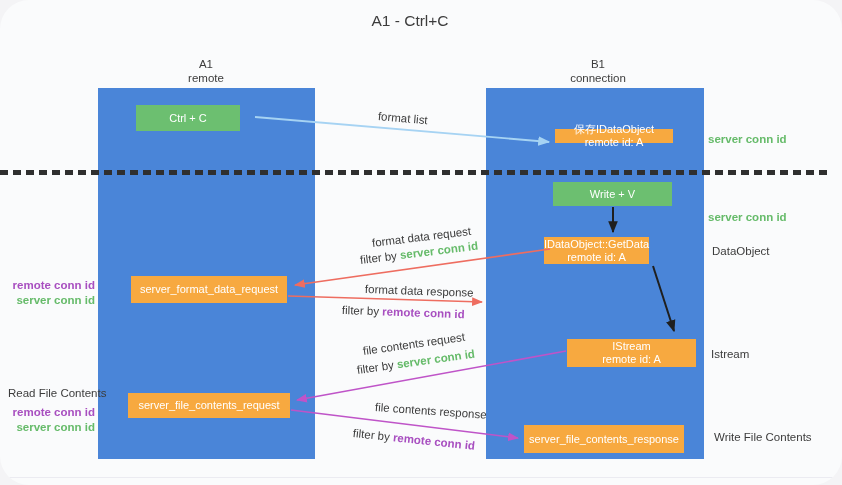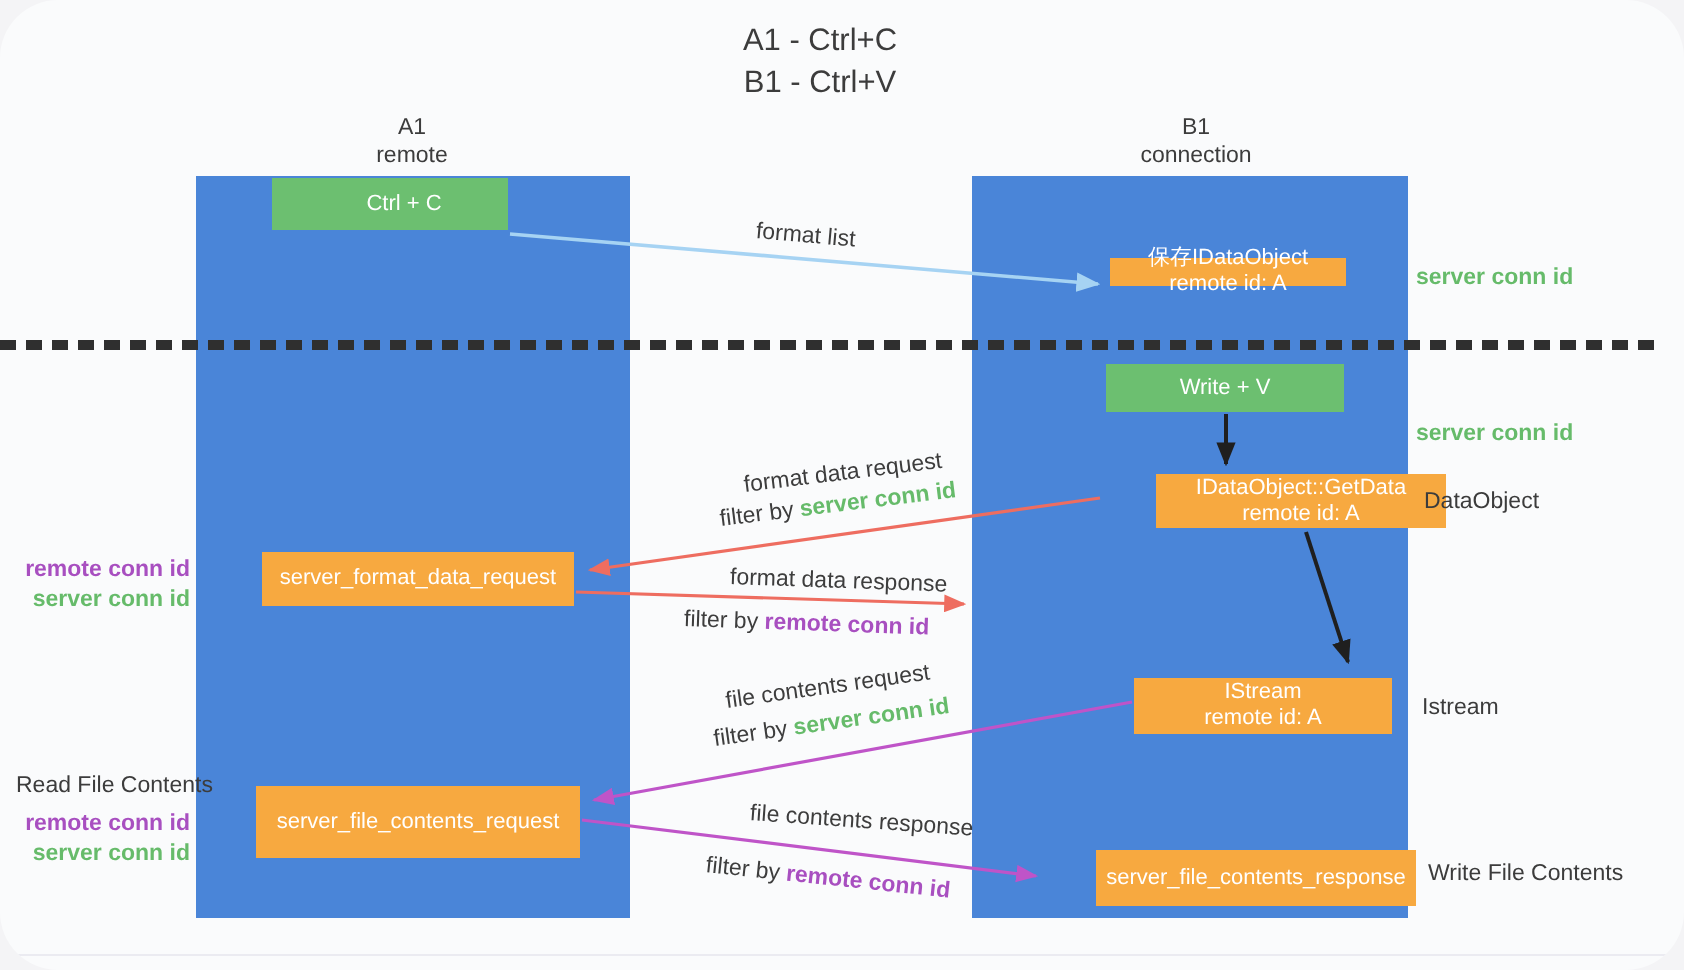--- a/index.html
+++ b/index.html
@@ -28,70 +28,69 @@
   .arrows{position:absolute;left:0;top:0;pointer-events:none;}
   .baseline{position:absolute;left:0;top:477px;width:842px;height:1px;background:#ebebf1;}
 </style>
 </head>
 <body>
 
 <div class="canvas">
 
   <div class="title">
     <div>A1 - Ctrl+C</div>
-    <div>B1 - Ctrl+V</div>
   </div>
 
   <div class="col-header" style="left:146px;top:57px;">
     <div>A1</div>
     <div>remote</div>
   </div>
   <div class="col-header" style="left:538px;top:57px;">
     <div>B1</div>
     <div>connection</div>
   </div>
 
   <div class="lane" style="left:98px;width:217px;"></div>
   <div class="lane" style="left:486px;width:218px;"></div>
 
   <div class="divider"></div>
 
-  <div class="node green" style="left:136px;top:89px;width:104px;height:26px;padding-left:14px;">
+  <div class="node green" style="left:136px;top:105px;width:104px;height:26px;">
     <span>Ctrl + C</span>
   </div>
 
   <div class="node orange" style="left:555px;top:129px;width:118px;height:14px;">
     <span>保存IDataObject</span>
     <span>remote id: A</span>
   </div>
 
   <div class="node green" style="left:553px;top:182px;width:119px;height:24px;">
     <span>Write + V</span>
   </div>
 
-  <div class="node orange" style="left:578px;top:237px;width:145px;height:27px;">
+  <div class="node orange" style="left:544px;top:237px;width:105px;height:27px;">
     <span>IDataObject::GetData</span>
     <span>remote id: A</span>
   </div>
 
   <div class="node orange" style="left:131px;top:276px;width:156px;height:27px;justify-content:center;">
     <span>server_format_data_request</span>
   </div>
 
 
   <div class="node orange" style="left:567px;top:339px;width:129px;height:28px;">
     <span>IStream</span>
     <span>remote id: A</span>
   </div>
 
-  <div class="node orange" style="left:128px;top:393px;width:162px;height:36px;">
+  <div class="node orange" style="left:128px;top:393px;width:162px;height:25px;">
     <span>server_file_contents_request</span>
   </div>
 
-  <div class="node orange" style="left:548px;top:425px;width:160px;height:28px;">
+  <div class="node orange" style="left:524px;top:425px;width:160px;height:28px;">
     <span>server_file_contents_response</span>
   </div>
 
   <svg class="arrows" width="842" height="485">
     <defs>
       <marker id="ah-blue" viewBox="0 0 10 8" markerWidth="12" markerHeight="10" refX="9" refY="4" orient="auto" markerUnits="userSpaceOnUse">
         <path d="M0,0 L10,4 L0,8 Z" fill="#a6d3f3"></path>
       </marker>
       <marker id="ah-black" viewBox="0 0 10 8" markerWidth="12" markerHeight="10" refX="9" refY="4" orient="auto" markerUnits="userSpaceOnUse">
         <path d="M0,0 L10,4 L0,8 Z" fill="#1f1f1f"></path>

